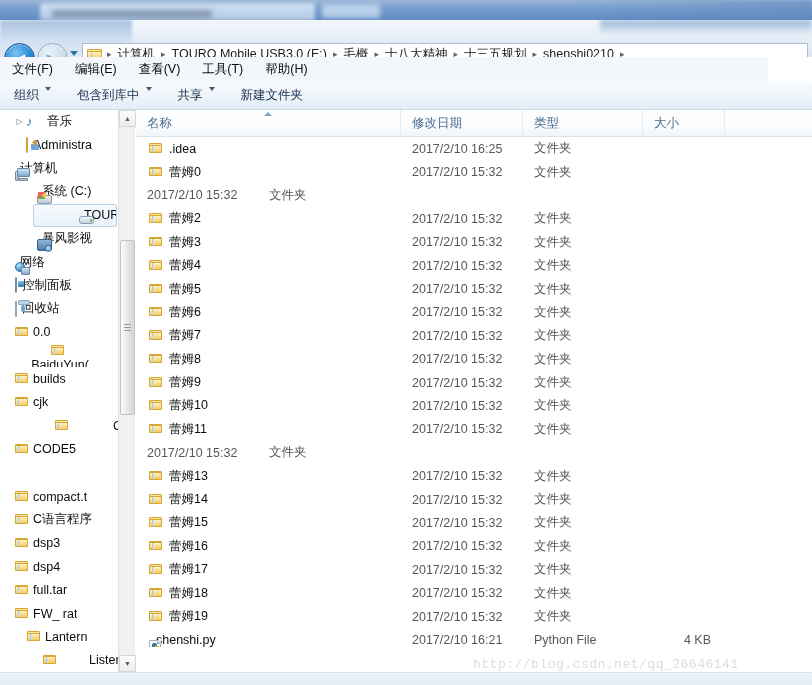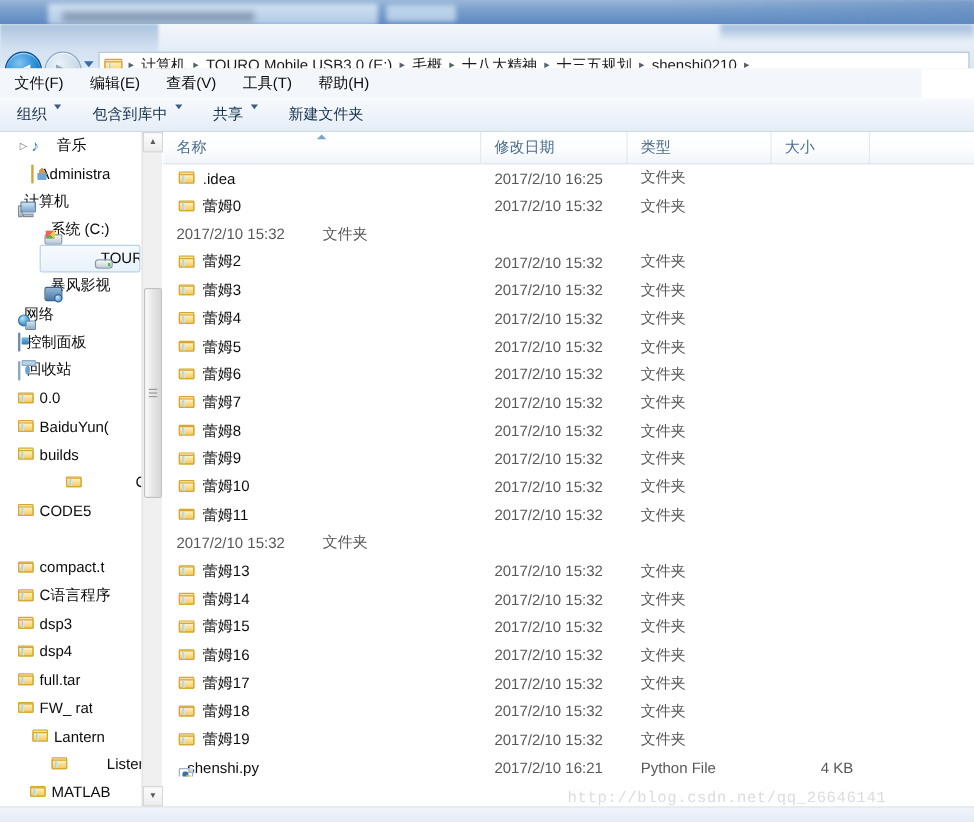--- a/index.html
+++ b/index.html
@@ -483,29 +483,34 @@
       <div class="side-row" style="padding-left: 2px;">
         <span class="expander"></span>
         <span class="side-ico"><span class="i-recycle"></span></span>
         <span class="side-label">回收站</span>
       </div>
       <div class="side-row" style="padding-left: 2px;">
         <span class="expander"></span>
         <span class="side-ico"><span class="folder small"><span class="back"></span><span class="front"></span><span class="spine"></span></span></span>
         <span class="side-label">0.0</span>
       </div>
-      <div class="side-row" style="padding-left: 2px;">
+      <div class="side-row" style="padding-left: 2px; flex-direction: column;">
         <span class="expander"></span>
         <span class="side-ico"><span class="folder small"><span class="back"></span><span class="front"></span><span class="spine"></span></span></span>
         <span class="side-label">BaiduYun(</span>
       </div>
       <div class="side-row" style="padding-left: 2px;">
         <span class="expander"></span>
         <span class="side-ico"><span class="folder small"><span class="back"></span><span class="front"></span><span class="spine"></span></span></span>
         <span class="side-label">builds</span>
+      </div>
+      <div class="side-row" style="padding-left: 2px;">
+        <span class="expander"></span>
+        <span class="side-ico"><span class="folder small"><span class="back"></span><span class="front"></span><span class="spine"></span></span></span>
+        <span class="side-label">cjk</span>
       </div>
       <div class="side-row" style="padding-left: 2px; gap: 40px;">
         <span class="expander"></span>
         <span class="side-ico"><span class="folder small"><span class="back"></span><span class="front"></span><span class="spine"></span></span></span>
         <span class="side-label">CODE2</span>
       </div>
       <div class="side-row" style="padding-left: 2px;">
         <span class="expander"></span>
         <span class="side-ico"><span class="folder small"><span class="back"></span><span class="front"></span><span class="spine"></span></span></span>
         <span class="side-label">CODE5</span>

